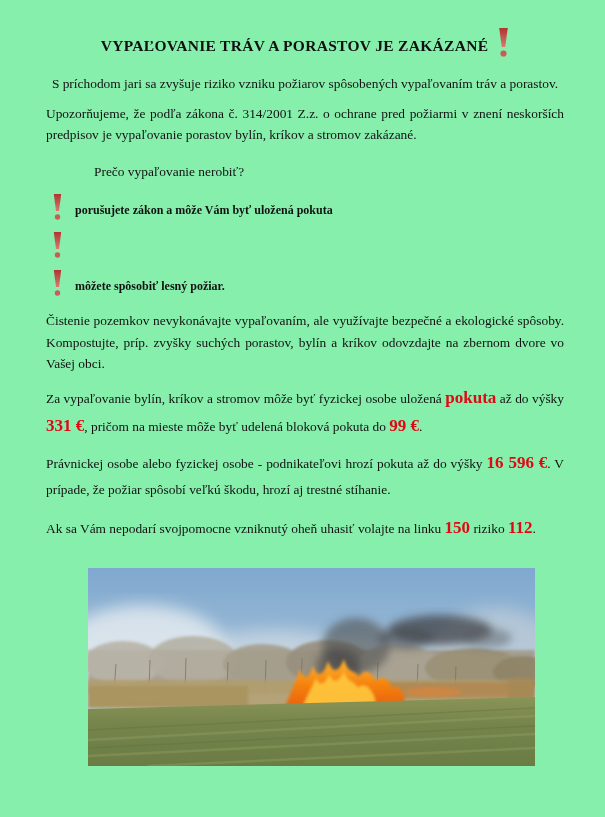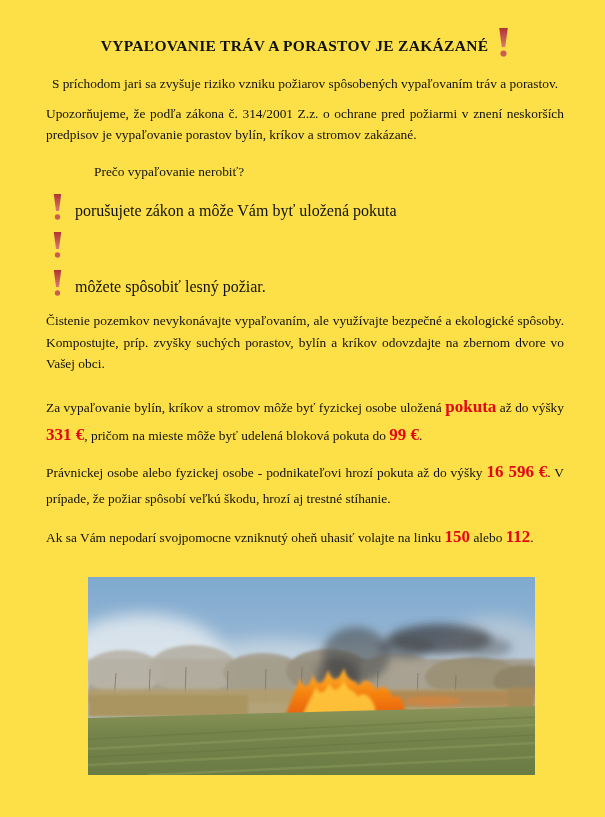--- a/index.html
+++ b/index.html
@@ -1,19 +1,19 @@
 <!DOCTYPE html>
 <html style="--accent-red: #e30613;"><head>
 <meta charset="utf-8">
 <style>
   html,body{margin:0;padding:0;background:#ffffff;}
   .page{
     position:relative;
     width:605px;height:817px;
-    background:#fde047;
+    background:#86efac;
     font-family:"Liberation Serif","DejaVu Serif",serif;
     color:#111;
     overflow:hidden;
     box-sizing:border-box;
     padding:28px 41px 0 46px;
   }
   .title{
     margin:0;
     font-size:15.5px;
     font-weight:bold;
@@ -29,23 +29,23 @@
   .p-why{margin-top:15px;margin-left:48px;}
   .bullets{margin-top:14px;}
   .bullet-row{
     display:flex;
     align-items:flex-start;
     gap:13px;
     margin:0 0 11px 7px;
     min-height:27px;
   }
   .bullet-row .excl-svg{flex:0 0 auto;margin-top:-2px;}
-  .bullet-text{font-size:16px;line-height:21px;padding-top:4px;}
+  .bullet-text{font-size:12px;line-height:21px;padding-top:4px;font-weight:bold;}
   .p-cleaning{margin-top:3px;text-align:justify;}
-  .p-fine-person{margin-top:18px;text-align:justify;line-height:27px;}
+  .p-fine-person{margin-top:9px;text-align:justify;line-height:27px;}
   .p-fine-company{margin-top:10px;text-align:justify;line-height:26px;}
   .p-emergency{margin-top:12px;line-height:26px;}
   .hl{
     color:var(--accent-red,#e30613);
     font-weight:bold;
     font-size:17px;
   }
   .photo-wrap{
     margin:26px 0 0 42px;
     width:447px;height:198px;
@@ -126,21 +126,21 @@
       <span class="bullet-text">môžete spôsobiť lesný požiar.</span>
     </div>
   </div>
 
   <p class="p-cleaning">Čistenie pozemkov nevykonávajte vypaľovaním, ale využívajte bezpečné a ekologické spôsoby. Kompostujte, príp. zvyšky suchých porastov, bylín a kríkov odovzdajte na zbernom dvore vo Vašej obci.</p>
 
   <p class="p-fine-person"><span>Za vypaľovanie bylín, kríkov a stromov môže byť fyzickej osobe uložená </span><span class="hl">pokuta</span><span> až do výšky </span><span class="hl">331 €</span><span>, pričom na mieste môže byť udelená bloková pokuta do </span><span class="hl">99 €</span><span>.</span></p>
 
   <p class="p-fine-company"><span>Právnickej osobe alebo fyzickej osobe - podnikateľovi hrozí pokuta až do výšky </span><span class="hl">16 596 €</span><span>. V prípade, že požiar spôsobí veľkú škodu, hrozí aj trestné stíhanie.</span></p>
 
-  <p class="p-emergency"><span>Ak sa Vám nepodarí svojpomocne vzniknutý oheň uhasiť volajte na linku </span><span class="hl">150</span><span> alebo </span><span class="hl">112</span><span>.</span></p>
+  <p class="p-emergency"><span>Ak sa Vám nepodarí svojpomocne vzniknutý oheň uhasiť volajte na linku </span><span class="hl">150</span><span> riziko </span><span class="hl">112</span><span>.</span></p>
 
   <div class="photo-wrap">
     <svg width="447" height="198" viewBox="0 0 447 198">
 
       <rect x="0" y="0" width="447" height="150" fill="url(#sky)"></rect>
 
       <g filter="url(#b9)">
         <ellipse cx="55" cy="85" rx="85" ry="48" fill="#e9eef1" opacity="0.8"></ellipse>
         <ellipse cx="185" cy="100" rx="95" ry="38" fill="#e3e8ea" opacity="0.55"></ellipse>
         <ellipse cx="300" cy="95" rx="70" ry="30" fill="#d9dee1" opacity="0.45"></ellipse>

